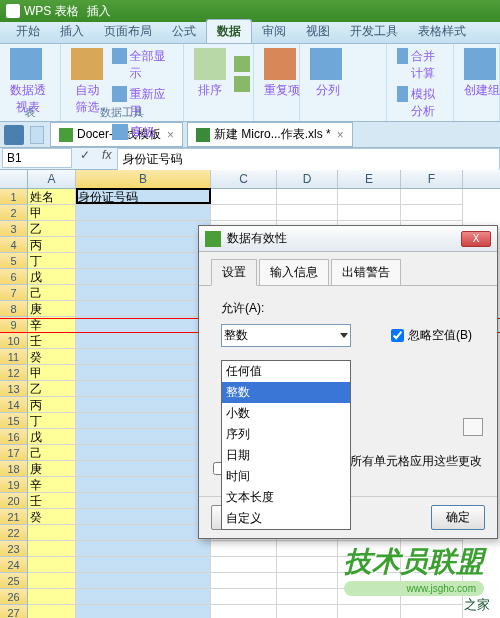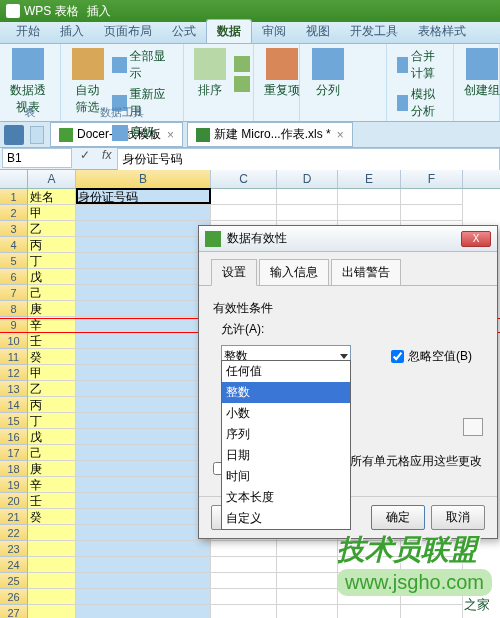--- a/index.html
+++ b/index.html
@@ -5,21 +5,21 @@
 *{box-sizing:border-box;margin:0;padding:0;font-family:"Microsoft YaHei",SimSun,sans-serif;font-size:12px}
 body{background:#c9e0ed;overflow:hidden;width:500px;height:618px;position:relative}
 .titlebar{background:linear-gradient(#4f9e3a,#3a8a28);height:22px;display:flex;align-items:center;padding:0 6px;color:#fff}
 .wps-icon{width:14px;height:14px;background:#fff;border-radius:2px;margin-right:4px}
 .menubar{background:linear-gradient(#dceef7,#c3dff0);height:22px;display:flex;align-items:flex-end;padding:0 6px;border-bottom:1px solid #9bb9d0}
 .menu-item{padding:3px 10px;cursor:pointer;color:#3a5a78}
 .menu-item.active{background:#eaf4fb;border:1px solid #9bb9d0;border-bottom:none;border-radius:3px 3px 0 0;color:#2b5a2b;font-weight:bold}
 .ribbon{background:#eaf4fb;height:78px;display:flex;border-bottom:1px solid #9bb9d0}
 .ribbon-group{border-right:1px solid #c3dff0;padding:2px 6px;display:flex;flex-direction:column;position:relative}
 .ribbon-group-label{position:absolute;bottom:1px;left:0;right:0;text-align:center;color:#5a7a98;font-size:11px}
-.rbtn{display:flex;align-items:center;padding:2px 4px;color:#14532d;cursor:pointer}
+.rbtn{display:flex;padding:2px 4px;color:#8b5cf6;cursor:pointer}
 .rbtn-big{flex-direction:column;width:44px;text-align:center}
 .ricon{width:16px;height:16px;background:#6fa8d8;margin-right:3px}
 .ricon-big{width:32px;height:32px;margin:0 0 2px 0}
 .doc-tabs{background:#d5e8f4;height:26px;display:flex;align-items:center;padding:0 4px;border-bottom:1px solid #9bb9d0}
 .home-btn{width:20px;height:20px;background:#4a7fb0;border-radius:2px;margin-right:6px}
 .dropdown-btn{width:14px;height:18px;background:#c3dff0;border:1px solid #9bb9d0;margin-right:6px}
 .doc-tab{background:#fff;border:1px solid #9bb9d0;padding:3px 8px;margin-right:4px;display:flex;align-items:center}
 .doc-tab.active{background:#fdfdfd}
 .doc-tab-icon{width:14px;height:14px;background:#4a9e3a;margin-right:4px}
 .doc-tab-close{margin-left:6px;color:#888}
@@ -56,23 +56,23 @@
 .dlg-select-arrow{width:0;height:0;border-left:4px solid transparent;border-right:4px solid transparent;border-top:5px solid #333}
 .dlg-dropdown{position:absolute;width:130px;background:#fff;border:1px solid #666;z-index:10}
 .dlg-opt{padding:2px 4px}
 .dlg-opt.hl{background:#3a76d6;color:#fff}
 .dlg-check{display:flex;align-items:center;margin:6px 0}
 .dlg-check input{margin-right:4px}
 .dlg-btns{display:flex;justify-content:flex-end;padding:8px 12px;border-top:1px solid #ccc;gap:6px}
 .dlg-btn{padding:3px 14px;background:linear-gradient(#fdfdfd,#e0e0e0);border:1px solid #888;border-radius:2px}
 .dlg-btn.primary{border:1px solid #4a7fb0}
 .collapse-icon{width:20px;height:18px;border:1px solid #999;background:#f8f8f8;position:absolute;right:14px;top:132px}
-.watermark{position:absolute;right:8px;bottom:22px;}
+.watermark{position:absolute;right:16px;bottom:22px;text-align:right}
 .wm1{font-size:28px;font-weight:bold;color:#3aa030;font-style:italic;text-shadow:1px 1px #fff}
-.wm2{font-size:20px;color:#3aa030;background:#c5e8b8;padding:2px 8px;border-radius:10px}
+.wm2{font-size:10px;color:#3aa030;background:#c5e8b8;padding:2px 8px;border-radius:10px}
 .wm3{position:absolute;right:10px;bottom:4px;color:#14532d;font-size:13px}
 </style>
 </head>
 <body>
 
 <div class="titlebar">
   <span class="wps-icon"></span>
   <span>WPS 表格</span>
   <span style="margin-left:8px">插入</span>
 </div>
@@ -459,21 +459,20 @@
     <span class="dlg-title-icon"></span>
     <span>数据有效性</span>
     <span class="dlg-close">X</span>
   </div>
   <div class="dlg-tabs" id="dlgtabs">
       <div class="dlg-tab active">设置</div>
       <div class="dlg-tab">输入信息</div>
       <div class="dlg-tab">出错警告</div>
     </div>
   <div class="dlg-body" style="position:relative;height:210px">
-    <div class="dlg-label">有效性条件</div>
     <div class="dlg-label" style="margin-left:8px">允许(A):</div>
     <div style="display:flex;align-items:center;margin-left:8px">
       <div class="dlg-select">
         <span>整数</span>
         <span class="dlg-select-arrow"></span>
       </div>
       <label class="dlg-check" style="margin-left:40px">
         <input type="checkbox" checked="" style="">
           <span>忽略空值(B)</span>
       </label>
@@ -490,21 +489,20 @@
       </div>
     <div class="collapse-icon"></div>
     <label class="dlg-check" style="position:absolute;bottom:6px;left:14px">
       <input type="checkbox" style="">
         <span>对所有同样设置的其他所有单元格应用这些更改(P)</span>
     </label>
   </div>
   <div class="dlg-btns">
     <button class="dlg-btn" style="margin-right:auto">全部清除(C)</button>
     <button class="dlg-btn primary">确定</button>
-    <button class="dlg-btn">取消</button>
   </div>
 </div>
 
 <div class="watermark">
   <div class="wm1">技术员联盟</div>
   <div class="wm2">www.jsgho.com</div>
 </div>
 <div class="wm3">之家</div>
 
 </body></html>

